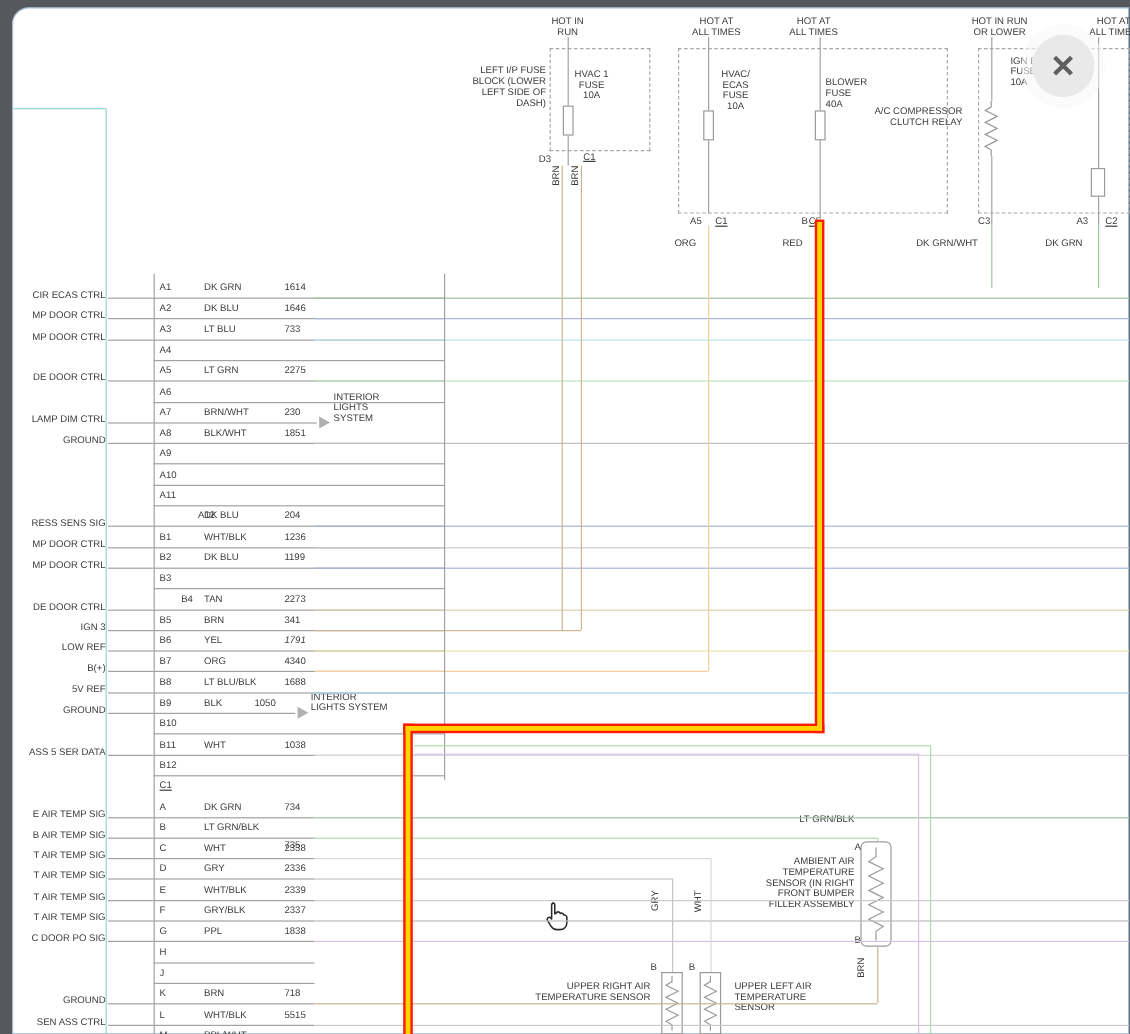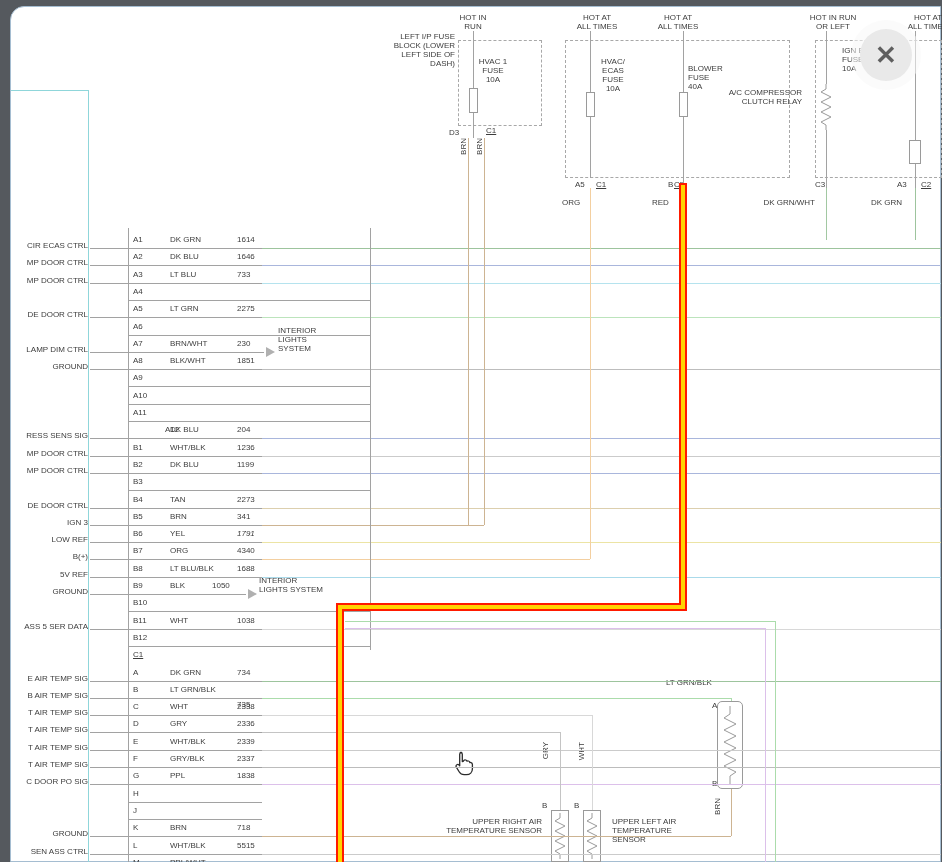--- a/index.html
+++ b/index.html
@@ -55,29 +55,30 @@
     <svg class="zig" style="left:586px;top:813px" width="12" height="46">
       <polyline points="6,0 6,5 1,8 11,13 1,18 11,23 1,28 11,33 1,38 6,41 6,46" fill="none" stroke="#9a9a9a"></polyline>
     </svg>
     <svg class="zig" style="left:820px;top:84px" width="12" height="46">
       <polyline points="6,0 6,5 1,8 11,13 1,18 11,23 1,28 11,33 1,38 6,41 6,46" fill="none" stroke="#9a9a9a"></polyline>
     </svg>
 
     <div class="t c" style="left:456px;top:13px;width:34px">HOT IN RUN</div>
     <div class="t c" style="left:575px;top:13px;width:44px">HOT AT ALL TIMES</div>
     <div class="t c" style="left:656px;top:13px;width:44px">HOT AT ALL TIMES</div>
-    <div class="t c" style="left:806px;top:13px;width:54px">HOT IN RUN OR LEFT</div>
+    <div class="t c" style="left:806px;top:13px;width:54px">HOT IN RUN OR LOWER</div>
     <div class="t c" style="left:906px;top:13px;width:44px">HOT AT ALL TIMES</div>
 
-    <div class="t r" style="left:393px;top:32px;width:62px">LEFT I/P FUSE BLOCK (LOWER LEFT SIDE OF DASH)</div>
+    <div class="t r" style="left:393px;top:54px;width:62px">LEFT I/P FUSE BLOCK (LOWER LEFT SIDE OF DASH)</div>
     <div class="t c" style="left:478px;top:57px;width:30px">HVAC 1 FUSE 10A</div>
     <div class="t c" style="left:598px;top:57px;width:30px">HVAC/ ECAS FUSE 10A</div>
     <div class="t" style="left:688px;top:64px;width:34px">BLOWER FUSE 40A</div>
     <div class="t" style="left:842px;top:46px;width:26px">IGN E FUSE 10A</div>
     <div class="t r" style="left:728px;top:88px;width:74px">A/C COMPRESSOR CLUTCH RELAY</div>
+    <div class="t r" style="left:628px;top:713px;width:84px">AMBIENT AIR TEMPERATURE SENSOR (IN RIGHT FRONT BUMPER FILLER ASSEMBLY</div>
     <div class="t r" style="left:444px;top:817px;width:98px">UPPER RIGHT AIR TEMPERATURE SENSOR</div>
     <div class="t" style="left:612px;top:817px;width:84px">UPPER LEFT AIR TEMPERATURE SENSOR</div>
     <div class="t" style="left:278px;top:326px;width:36px">INTERIOR LIGHTS SYSTEM</div>
     <div class="t" style="left:259px;top:576px;width:68px">INTERIOR LIGHTS SYSTEM</div>
     <div class="arrow" style="left:266px;top:347px"></div>
     <div class="arrow" style="left:248px;top:589px"></div>
 
     <div class="t nowrap" style="left:449px;top:128px">D3</div>
     <div class="t nowrap u" style="left:486px;top:126px">C1</div>
     <div class="t nowrap" style="left:575px;top:180px">A5</div>
@@ -177,21 +178,21 @@
       <div class="t nowrap r" style="left: 10px; top: 466px; width: 78px;">MP DOOR CTRL</div>
       <div class="t nowrap" style="left: 133px; top: 460px;">B2</div>
       <div class="t nowrap" style="left: 170px; top: 460px;">DK BLU</div>
       <div class="t nowrap" style="left: 237px; top: 460px;">1199</div>
       <div class="seg" style="left: 128px; top: 490px; width: 242px; height: 1px; background: rgb(162, 162, 162);"></div>
       <div class="t nowrap" style="left: 133px; top: 477px;">B3</div>
       <div class="seg" style="left: 128px; top: 508px; width: 242px; height: 1px; background: rgb(162, 162, 162);"></div>
       <div class="seg" style="left: 262px; top: 508px; width: 679px; height: 1px; background: rgb(220, 207, 174);"></div>
       <div class="seg" style="left: 90px; top: 508px; width: 38px; height: 1px; background: rgb(162, 162, 162);"></div>
       <div class="t nowrap r" style="left: 10px; top: 501px; width: 78px;">DE DOOR CTRL</div>
-      <div class="t nowrap" style="left: 133px; top: 495px;">B4</div>
+      <div class="t nowrap" style="left: 151px; top: 495px;">B4</div>
       <div class="t nowrap" style="left: 170px; top: 495px;">TAN</div>
       <div class="t nowrap" style="left: 237px; top: 495px;">2273</div>
       <div class="seg" style="left: 128px; top: 525px; width: 242px; height: 1px; background: rgb(162, 162, 162);"></div>
       <div class="seg" style="left: 262px; top: 525px; width: 222px; height: 1px; background: rgb(205, 180, 146);"></div>
       <div class="seg" style="left: 90px; top: 525px; width: 38px; height: 1px; background: rgb(162, 162, 162);"></div>
       <div class="t nowrap r" style="left: 10px; top: 518px; width: 78px;">IGN 3</div>
       <div class="t nowrap" style="left: 133px; top: 512px;">B5</div>
       <div class="t nowrap" style="left: 170px; top: 512px;">BRN</div>
       <div class="t nowrap" style="left: 237px; top: 512px;">341</div>
       <div class="seg" style="left: 128px; top: 542px; width: 242px; height: 1px; background: rgb(162, 162, 162);"></div>

